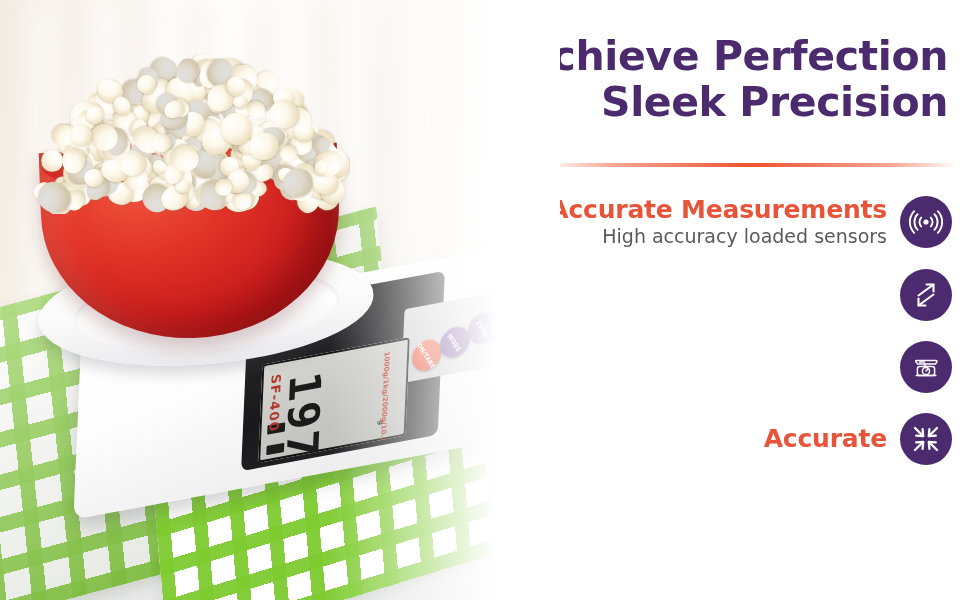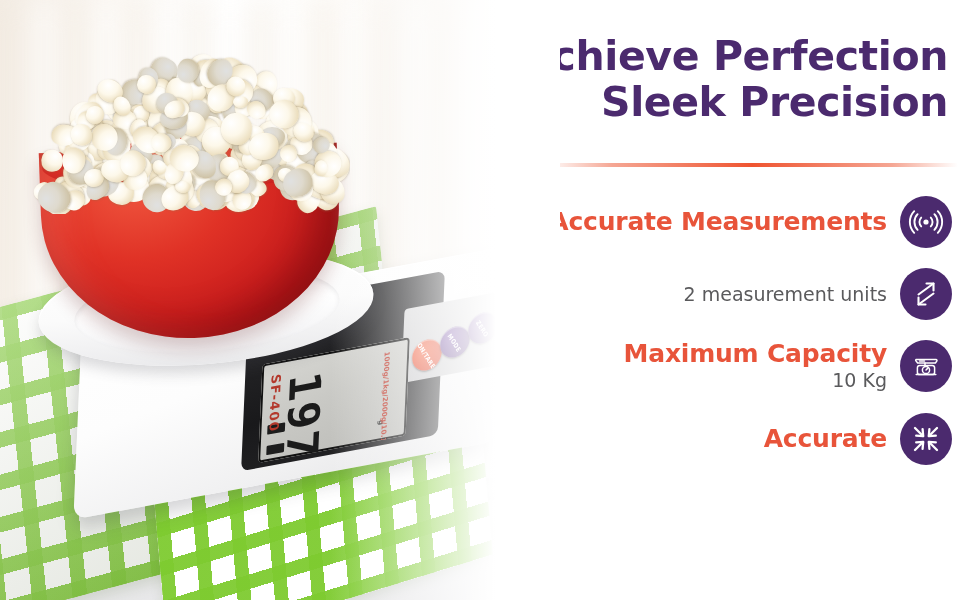--- a/index.html
+++ b/index.html
@@ -675,53 +675,49 @@
     <div>Achieve Perfection</div>
     <div>Sleek Precision</div>
   </div>
   <div class="divider"></div>
 
   <div class="features">
 
     <div class="feature">
       <div class="feature-text">
         <div class="feature-title">Accurate Measurements</div>
+        <div class="feature-sub">High accuracy loaded sensors</div>
       </div>
       <div class="feature-icon">
         <svg width="36" height="36" viewBox="0 0 36 36" fill="none" stroke="#ffffff" stroke-width="1.9" stroke-linecap="round">
           <circle cx="18" cy="18" r="2.6" fill="#ffffff" stroke="none"></circle>
           <path d="M13.2 13.6a6.4 6.4 0 0 0 0 8.8"></path>
           <path d="M22.8 13.6a6.4 6.4 0 0 1 0 8.8"></path>
           <path d="M9.6 10.2a11.2 11.2 0 0 0 0 15.6"></path>
           <path d="M26.4 10.2a11.2 11.2 0 0 1 0 15.6"></path>
           <path d="M6.2 7.2a15.6 15.6 0 0 0 0 21.6"></path>
           <path d="M29.8 7.2a15.6 15.6 0 0 1 0 21.6"></path>
         </svg>
       </div>
     </div>
 
     <div class="feature">
       <div class="feature-text">
-        <div class="feature-sub">2 measurement units</div>
       </div>
       <div class="feature-icon">
         <svg width="34" height="34" viewBox="0 0 34 34" fill="none" stroke="#ffffff" stroke-width="2.1" stroke-linecap="round" stroke-linejoin="round">
           <path d="M9.5 17.5 L24.5 6.5"></path>
           <path d="M17.5 6.5 L24.5 6.5 L24.5 13.5"></path>
           <path d="M24.5 16.5 L9.5 27.5"></path>
           <path d="M16.5 27.5 L9.5 27.5 L9.5 20.5"></path>
         </svg>
       </div>
     </div>
 
     <div class="feature">
-      <div class="feature-text">
-        <div class="feature-title">Maximum Capacity</div>
-        <div class="feature-sub">10 Kg</div>
-      </div>
       <div class="feature-icon">
         <svg width="34" height="34" viewBox="0 0 34 34" fill="none" stroke="#ffffff" stroke-width="1.5" stroke-linecap="round" stroke-linejoin="round">
           <path d="M7 10.5 h20 a1 1 0 0 1 .8 1.6 l-1.4 1.9 H8.6 l-1.4-1.9 A1 1 0 0 1 7 10.5 z"></path>
           <path d="M10.5 12 h5"></path>
           <path d="M16 14 v2.4"></path>
           <rect x="8.4" y="16.4" width="17.2" height="9.2" rx="2.4"></rect>
           <circle cx="17" cy="21" r="3.6"></circle>
           <path d="M17 21 l2.1-2.1"></path>
           <path d="M7.2 25.6 h19.6"></path>
         </svg>

